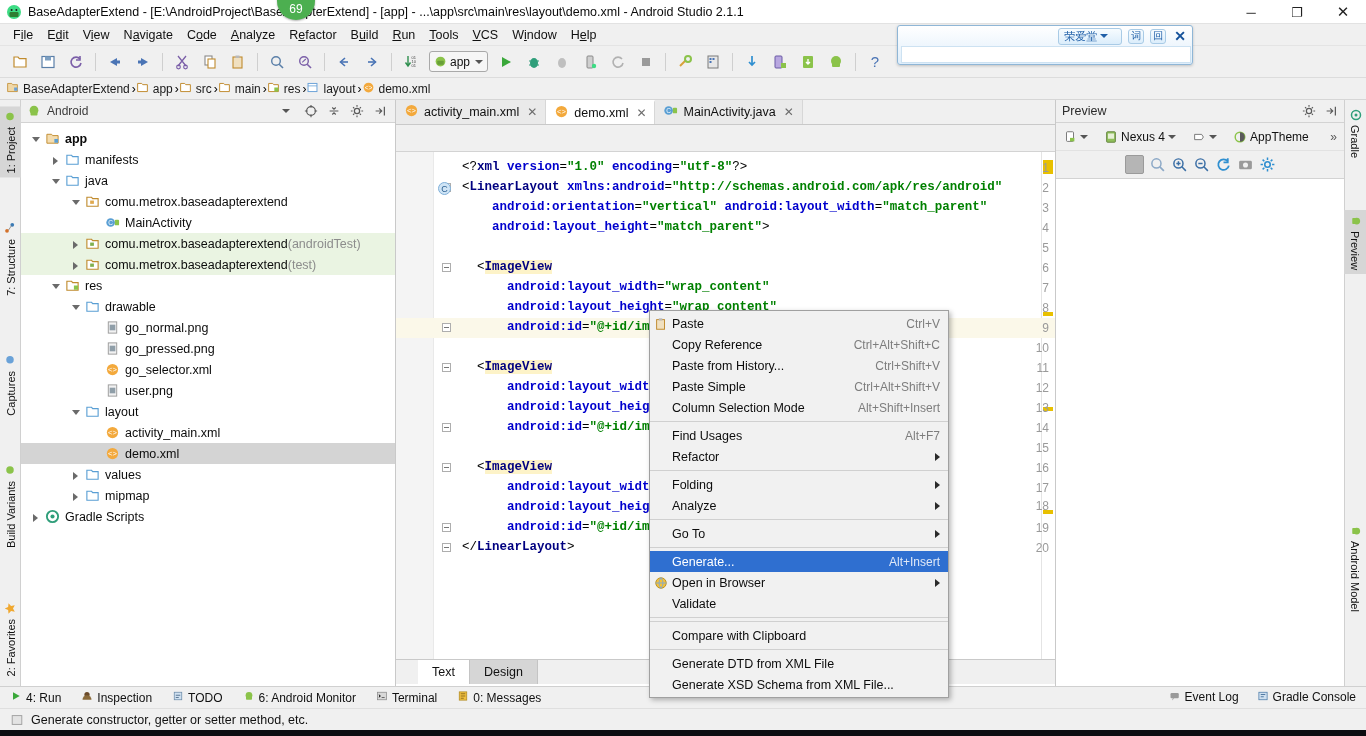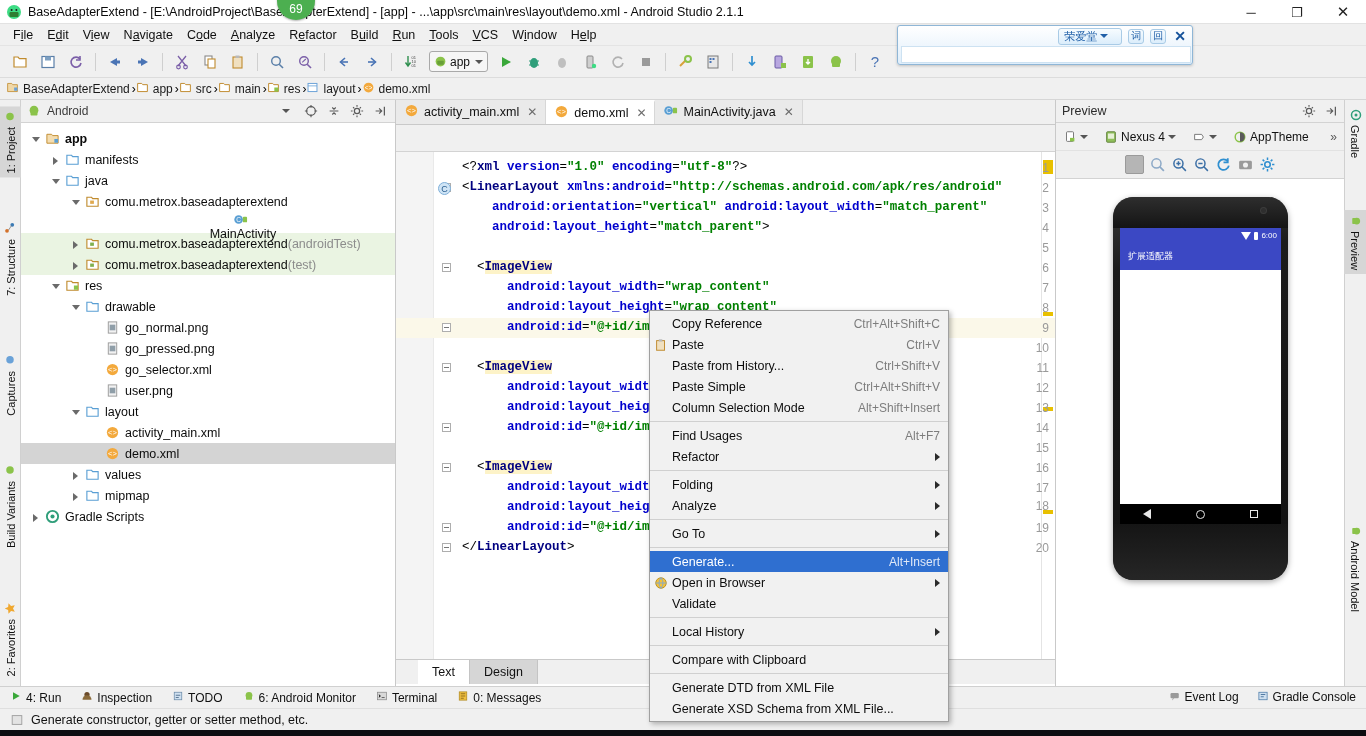--- a/index.html
+++ b/index.html
@@ -591,21 +591,21 @@
           <span>java</span>
         </div>
         <div class="row" style="padding-left: 50px;">
           <span class="tw o"></span>
           <span class="ricon"><svg width="15" height="15" viewBox="0 0 16 16">
               <path d="M2 3.5h5l1.2 1.4H14V13H2z" fill="#fff" stroke="#c08b2e" stroke-width="1.2"></path>
               <rect x="5.5" y="7" width="4" height="3.5" fill="#e0a94f"></rect>
             </svg></span>
           <span>comu.metrox.baseadapterextend</span>
         </div>
-        <div class="row" style="padding-left: 70px; flex-direction: column;">
+        <div class="row" style="padding-left: 70px;">
           <span class="tw"></span>
           <span class="ricon"><svg width="15" height="15" viewBox="0 0 16 16">
               <circle cx="6" cy="8" r="4.6" fill="#5a9fd4"></circle>
               <text x="6" y="11" font-size="7" text-anchor="middle" fill="#fff">C</text>
               <rect x="10.5" y="5" width="4.5" height="6" fill="#8bc34a" rx="1"></rect>
             </svg></span>
           <span>MainActivity</span>
         </div>
         <div class="row green" style="padding-left: 50px;">
           <span class="tw c"></span>
@@ -878,63 +878,40 @@
         </svg>
       <svg width="17" height="17" viewBox="0 0 16 16">
           <rect x="2" y="4.5" width="12" height="8" rx="1.3" fill="#9a9a9a"></rect>
           <circle cx="8" cy="8.5" r="2.4" fill="#f0f0f0"></circle>
         </svg>
       <svg width="17" height="17" viewBox="0 0 16 16">
           <circle cx="8" cy="8" r="2.6" fill="none" stroke="#2f8fd0" stroke-width="1.5"></circle>
           <path d="M8 1.5v2.2M8 12.3v2.2M1.5 8h2.2M12.3 8h2.2M3.4 3.4l1.6 1.6M11 11l1.6 1.6M12.6 3.4L11 5M5 11l-1.6 1.6" stroke="#2f8fd0" stroke-width="1.4"></path>
         </svg>
     </div>
-    <div class="pvcanvas">
-      <div class="phone">
-        <div class="bezeltop">
-            <div class="cam"></div>
-          </div>
-        <div class="screen">
-          <div class="sysbar">
-            <div class="wifi"></div>
-            <div class="batt"></div>
-            <div class="t">6:00</div>
-          </div>
-          <div class="appbar">
-            <div class="t">扩展适配器</div>
-          </div>
-          <div class="navbar">
-            <div class="back"></div>
-            <div class="home"></div>
-            <div class="rec"></div>
-          </div>
-        </div>
-        <div class="bezelbot"></div>
-      </div>
-    </div>
   </div>
 
   <div class="ctxmenu" id="ctxmenu">
-      <div class="cmi">
-        <span class="ic"></span>
-        <span class="lab">Copy Reference</span>
-        <span class="sc">Ctrl+Alt+Shift+C</span>
-      </div>
       <div class="cmi">
         <span class="ic">
           <svg width="14" height="14" viewBox="0 0 16 16">
             <rect x="3" y="3" width="9" height="11" fill="#f0e0c0" stroke="#c08b2e" stroke-width="1.1"></rect>
             <rect x="5.5" y="1.5" width="4" height="2.5" fill="#b9b9b9"></rect>
           </svg>
         </span>
         <span class="lab">Paste</span>
         <span class="sc">Ctrl+V</span>
       </div>
       <div class="cmi">
         <span class="ic"></span>
+        <span class="lab">Copy Reference</span>
+        <span class="sc">Ctrl+Alt+Shift+C</span>
+      </div>
+      <div class="cmi">
+        <span class="ic"></span>
         <span class="lab">Paste from History...</span>
         <span class="sc">Ctrl+Shift+V</span>
       </div>
       <div class="cmi">
         <span class="ic"></span>
         <span class="lab">Paste Simple</span>
         <span class="sc">Ctrl+Alt+Shift+V</span>
       </div>
       <div class="cmi">
         <span class="ic"></span>
@@ -983,25 +960,20 @@
           </svg>
         </span>
         <span class="lab">Open in Browser</span>
         <span class="arw"></span>
       </div>
       <div class="cmi">
         <span class="ic"></span>
         <span class="lab">Validate</span>
       </div>
       <div class="cmsep"></div>
-      <div class="cmi">
-        <span class="ic"></span>
-        <span class="lab">Local History</span>
-        <span class="arw"></span>
-      </div>
       <div class="cmsep"></div>
       <div class="cmi">
         <span class="ic"></span>
         <span class="lab">Compare with Clipboard</span>
       </div>
       <div class="cmsep"></div>
       <div class="cmi">
         <span class="ic"></span>
         <span class="lab">Generate DTD from XML File</span>
       </div>

